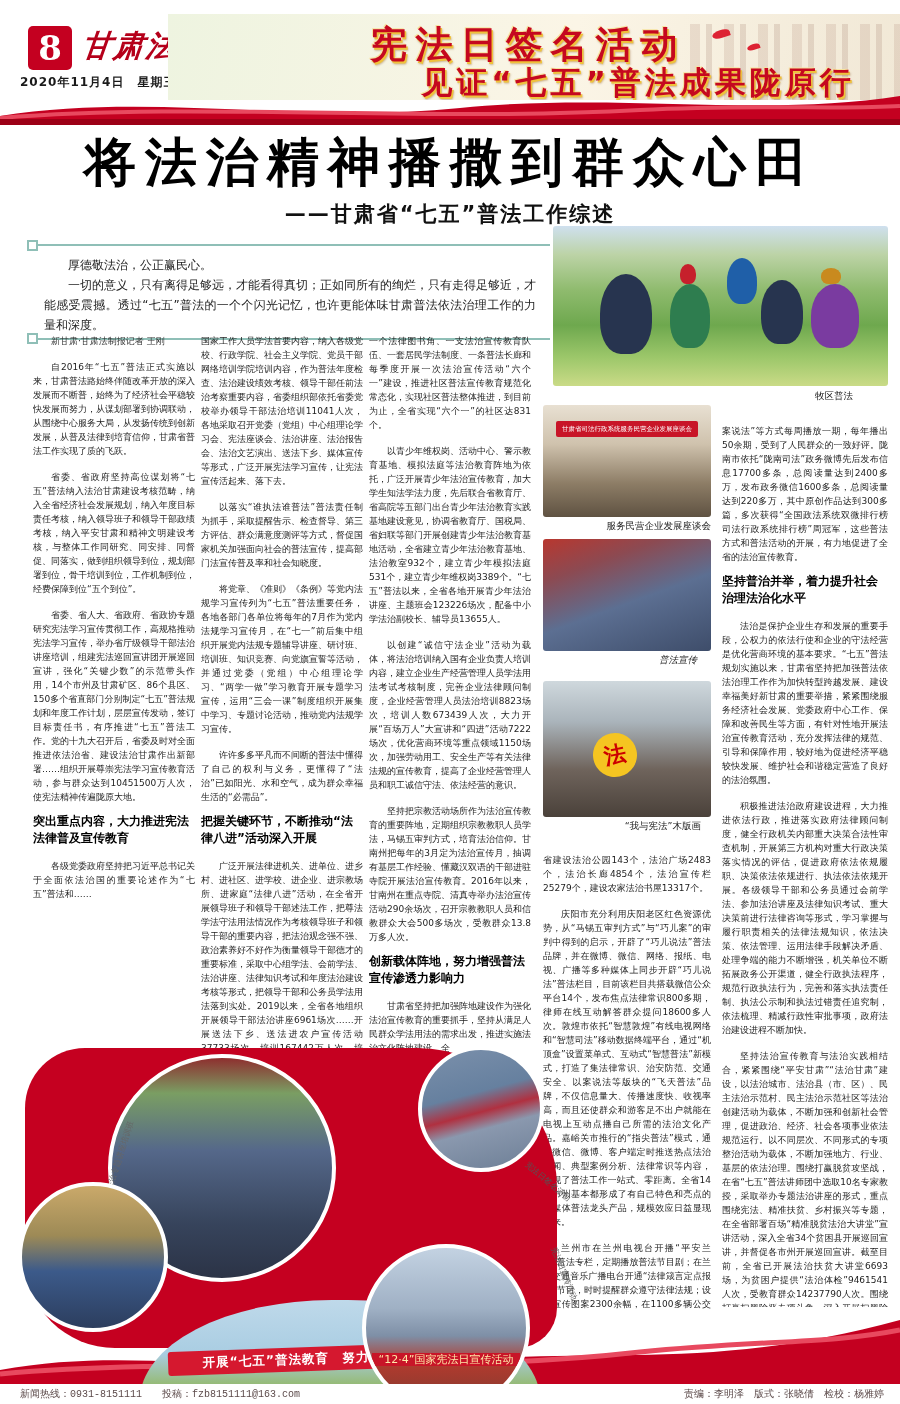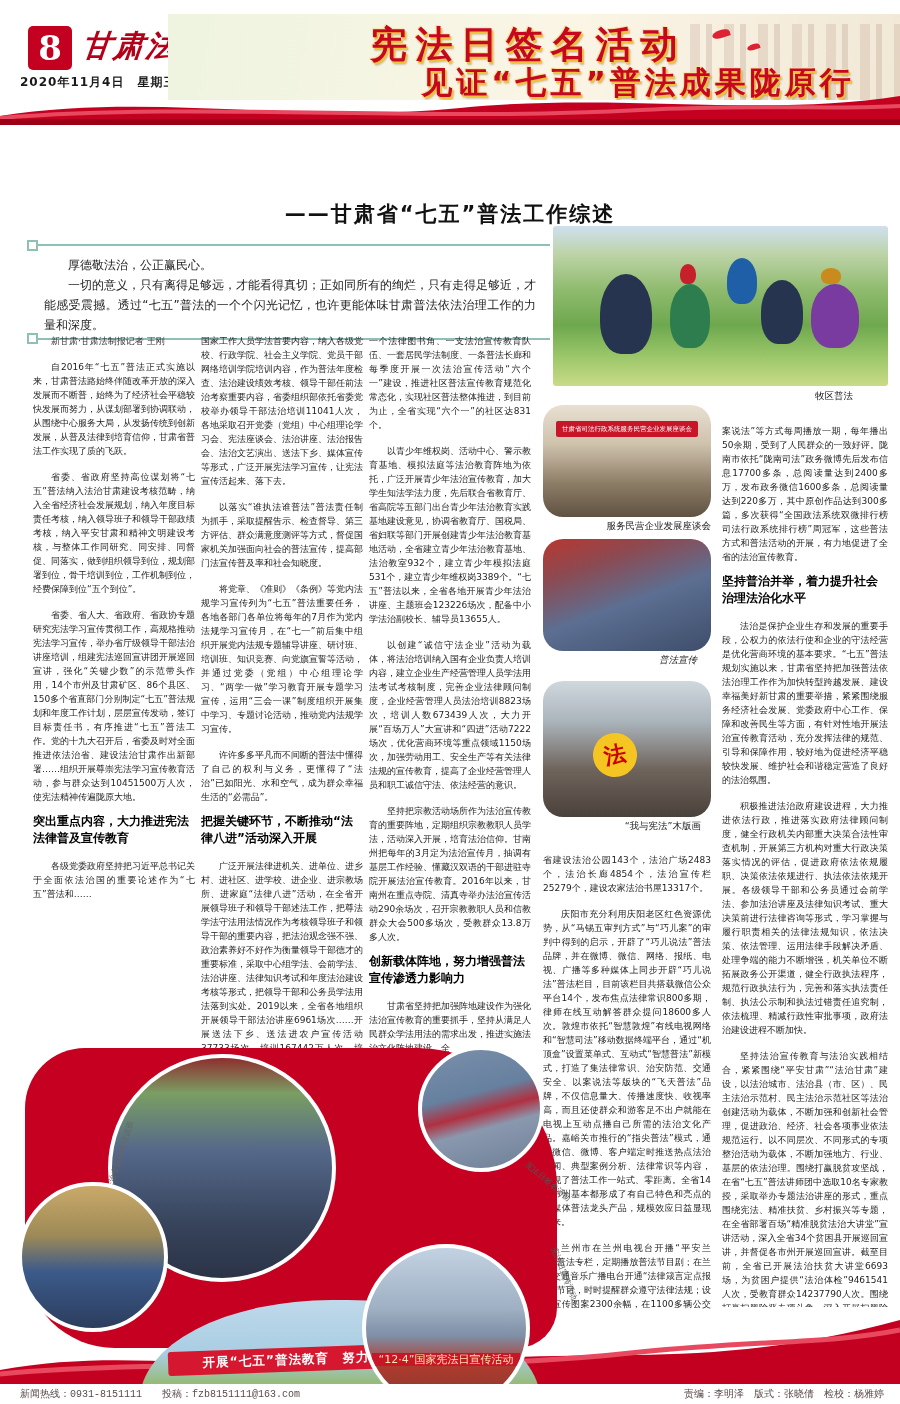--- a/index.html
+++ b/index.html
@@ -45,21 +45,21 @@
   .cap-c{font-size:9.5px;color:#222;text-align:right;}
   .topcap{left:553px;top:390px;width:300px;}
 
   
   .col{position:absolute;width:162px;font-size:9px;line-height:14px;color:#1d1d1d;text-align:justify;overflow:hidden;}
   .col p{margin:12px 0 3px 0;text-indent:18px;}
   .colhead{font-weight:bold;font-size:12px;line-height:17px;color:#000;margin:9px 0 7px 0;text-indent:0;text-align:left;}
   .byline{font-size:9px;color:#333;margin:0 0 12px 0;text-indent:0;}
 
   
-  .c4ph{width:168px;margin-bottom:3px;border-radius:20px;}
+  .c4ph{width:168px;margin-bottom:3px;}
   .redbanner{position:absolute;left:8%;top:14%;width:84%;height:16px;background:#c81528;color:#fff;
     font-size:6.5px;line-height:16px;text-align:center;white-space:nowrap;overflow:hidden;border-radius:2px;}
   .fa{position:absolute;left:30%;top:38%;width:44px;height:44px;border-radius:50%;background:#f5c521;
     color:#c00;font-size:22px;font-weight:bold;text-align:center;line-height:44px;transform:rotate(-12deg);}
 
   
   .blob{left:25px;top:1048px;width:532px;height:300px;background:#c50020;border-radius:60px 140px 40px 90px;}
   .circle{position:absolute;border-radius:50%;border:4px solid #fff;overflow:hidden;box-sizing:border-box;}
   .rotcap{position:absolute;font-size:8px;color:#555;white-space:nowrap;}
   .cbanner{position:absolute;left:7%;top:22%;width:86%;height:24px;background:#d5182f;color:#fff;
@@ -89,20 +89,21 @@
     <div class="banner-l1">宪法日签名活动</div>
     <div class="banner-l2">见证“七五”普法成果陇原行</div>
   </div>
 
   <svg class="abs" style="left:0;top:88px;" width="900" height="40">
     <path d="M0,28 C150,4 300,36 460,20 C620,4 760,30 900,8 L900,31 L0,31 Z" fill="#c40020"></path>
     <path d="M0,30 C200,14 420,34 640,22 C760,16 840,22 900,18" fill="none" stroke="#e8495f" stroke-width="4"></path>
     <rect x="0" y="31" width="900" height="6" fill="#9c0016"></rect>
   </svg>
 
+  <div class="abs headline">将法治精神播撒到群众心田</div>
   <div class="abs subhead">——甘肃省“七五”普法工作综述</div>
 
   <div class="abs intro">
     <span class="sq1"></span>
     <span class="sq2"></span>
     <p style="text-indent:24px;">厚德敬法治，公正赢民心。</p>
     <p class="i2">一切的意义，只有离得足够远，才能看得真切；正如同所有的绚烂，只有走得足够近，才能感受震撼。透过“七五”普法的一个个闪光记忆，也许更能体味甘肃普法依法治理工作的力量和深度。</p>
   </div>
 
   <div class="abs photo tp">
@@ -132,21 +133,21 @@
     <p>许许多多平凡而不间断的普法中懂得了自己的权利与义务，更懂得了“法治”已如阳光、水和空气，成为群众幸福生活的“必需品”。</p>
     <div class="colhead">把握关键环节，不断推动“法律八进”活动深入开展</div>
     <p>广泛开展法律进机关、进单位、进乡村、进社区、进学校、进企业、进宗教场所、进家庭“法律八进”活动，在全省开展领导班子和领导干部述法工作，把尊法学法守法用法情况作为考核领导班子和领导干部的重要内容，把法治观念强不强、政治素养好不好作为衡量领导干部德才的重要标准，采取中心组学法、会前学法、法治讲座、法律知识考试和年度法治建设考核等形式，把领导干部和公务员学法用法落到实处。2019以来，全省各地组织开展领导干部法治讲座6961场次……开展送法下乡、送法进农户宣传活动37733场次，培训167442万人次，培养“法律明白人”……人次。</p>
     <p>积极整合社区资源，推进每个社区建立一个法治宣传橱窗……</p>
   </div>
 
   <div class="col" style="left:369px;top:322px;height:730px;">
     <p style="text-indent:0;">一个法律图书角、一支法治宣传教育队伍、一套居民学法制度、一条普法长廊和每季度开展一次法治宣传活动“六个一”建设，推进社区普法宣传教育规范化常态化，实现社区普法整体推进，到目前为止，全省实现“六个一”的社区达831个。</p>
     <p>以青少年维权岗、活动中心、警示教育基地、模拟法庭等法治教育阵地为依托，广泛开展青少年法治宣传教育，加大学生知法学法力度，先后联合省教育厅、省高院等五部门出台青少年法治教育实践基地建设意见，协调省教育厅、国税局、省妇联等部门开展创建青少年法治教育基地活动，全省建立青少年法治教育基地、法治教室932个，建立青少年模拟法庭531个，建立青少年维权岗3389个。“七五”普法以来，全省各地开展青少年法治讲座、主题班会123226场次，配备中小学法治副校长、辅导员13655人。</p>
     <p>以创建“诚信守法企业”活动为载体，将法治培训纳入国有企业负责人培训内容，建立企业生产经营管理人员学法用法考试考核制度，完善企业法律顾问制度，企业经营管理人员法治培训8823场次，培训人数673439人次，大力开展“百场万人”大宣讲和“四进”活动7222场次，优化营商环境等重点领域1150场次，加强劳动用工、安全生产等有关法律法规的宣传教育，提高了企业经营管理人员和职工诚信守法、依法经营的意识。</p>
-    <p>坚持把宗教活动场所作为法治宣传教育的重要阵地，定期组织宗教教职人员学法，活动深入开展，培育法治信仰。甘南州把每年的3月定为法治宣传月，抽调有基层工作经验、懂藏汉双语的干部进驻寺院开展法治宣传教育。2016年以来，甘南州在重点寺院、清真寺举办法治宣传活动290余场次，召开宗教教职人员和信教群众大会500多场次，受教群众13.8万多人次。</p>
+    <p>坚持把宗教活动场所作为法治宣传教育的重要阵地，定期组织宗教教职人员学法，马锡五审判方式，培育法治信仰。甘南州把每年的3月定为法治宣传月，抽调有基层工作经验、懂藏汉双语的干部进驻寺院开展法治宣传教育。2016年以来，甘南州在重点寺院、清真寺举办法治宣传活动290余场次，召开宗教教职人员和信教群众大会500多场次，受教群众13.8万多人次。</p>
     <div class="colhead">创新载体阵地，努力增强普法宣传渗透力影响力</div>
     <p>甘肃省坚持把加强阵地建设作为强化法治宣传教育的重要抓手，坚持从满足人民群众学法用法的需求出发，推进实施法治文化阵地建设，全</p>
   </div>
 
   <div class="abs" style="left:543px;top:405px;width:168px;height:930px;overflow:hidden;">
     <div class="photo c4ph" style="height:112px;background:linear-gradient(180deg,#e8e0d2 0%,#cfc2ad 35%,#8d7d66 70%,#5f5242 100%);">
       <div class="redbanner">甘肃省司法行政系统服务民营企业发展座谈会</div>
     </div>
     <div class="cap-c" style="margin-bottom:6px;">服务民营企业发展座谈会</div>
     <div class="photo c4ph" style="height:112px;background:linear-gradient(160deg,#b8372f 0%,#8c4a52 25%,#5c6f92 55%,#3e4d6a 100%);"></div>

